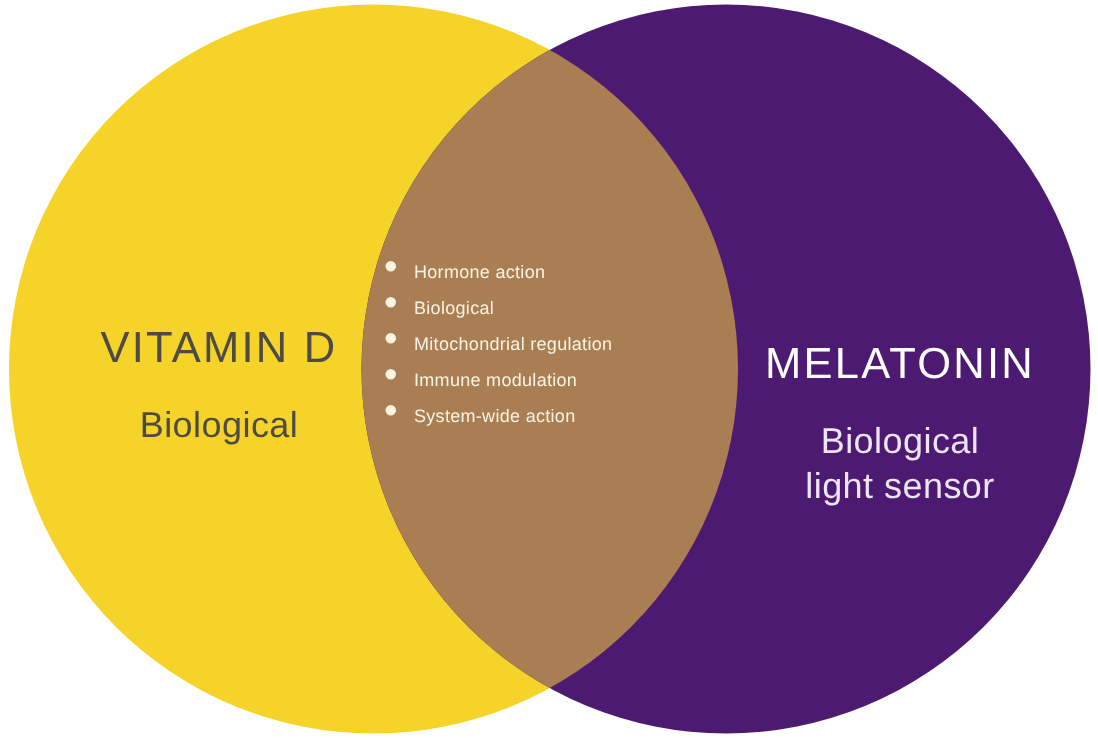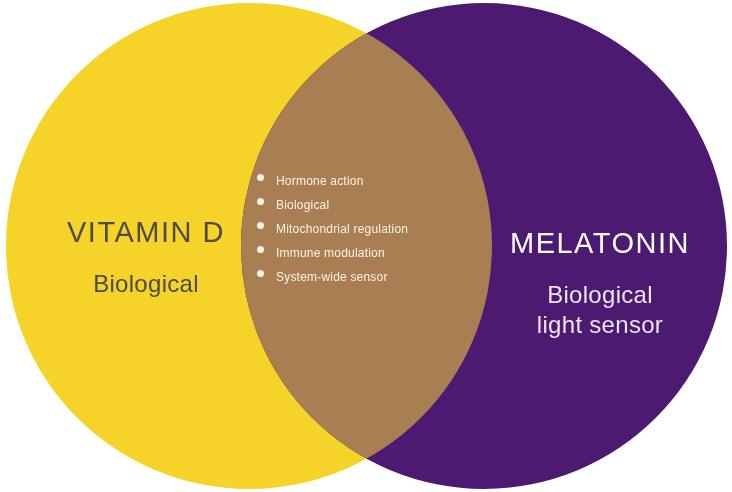--- a/index.html
+++ b/index.html
@@ -111,17 +111,17 @@
     <li>
       <span class="bullet-dot"></span>
       <span>Mitochondrial regulation</span>
     </li>
     <li>
       <span class="bullet-dot"></span>
       <span>Immune modulation</span>
     </li>
     <li>
       <span class="bullet-dot"></span>
-      <span>System-wide sensor</span>
+      <span>System-wide action</span>
     </li>
   </ul>
 
 </div>
 
 </body></html>

